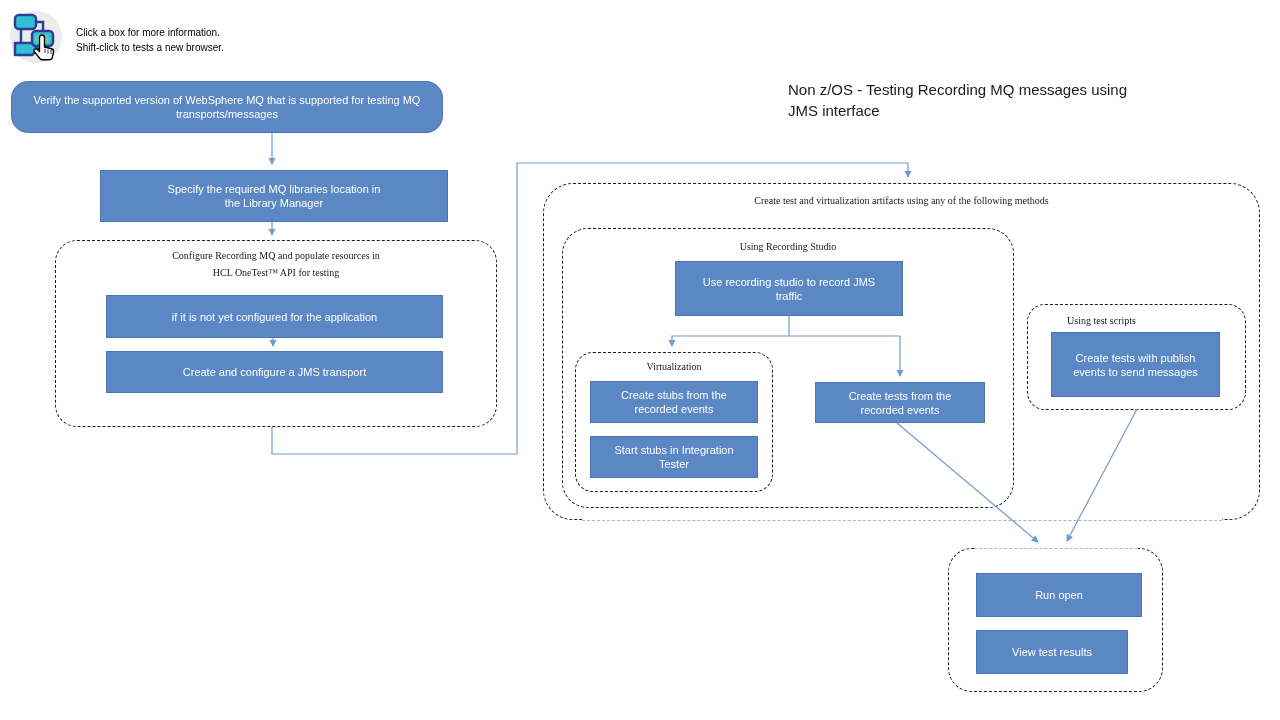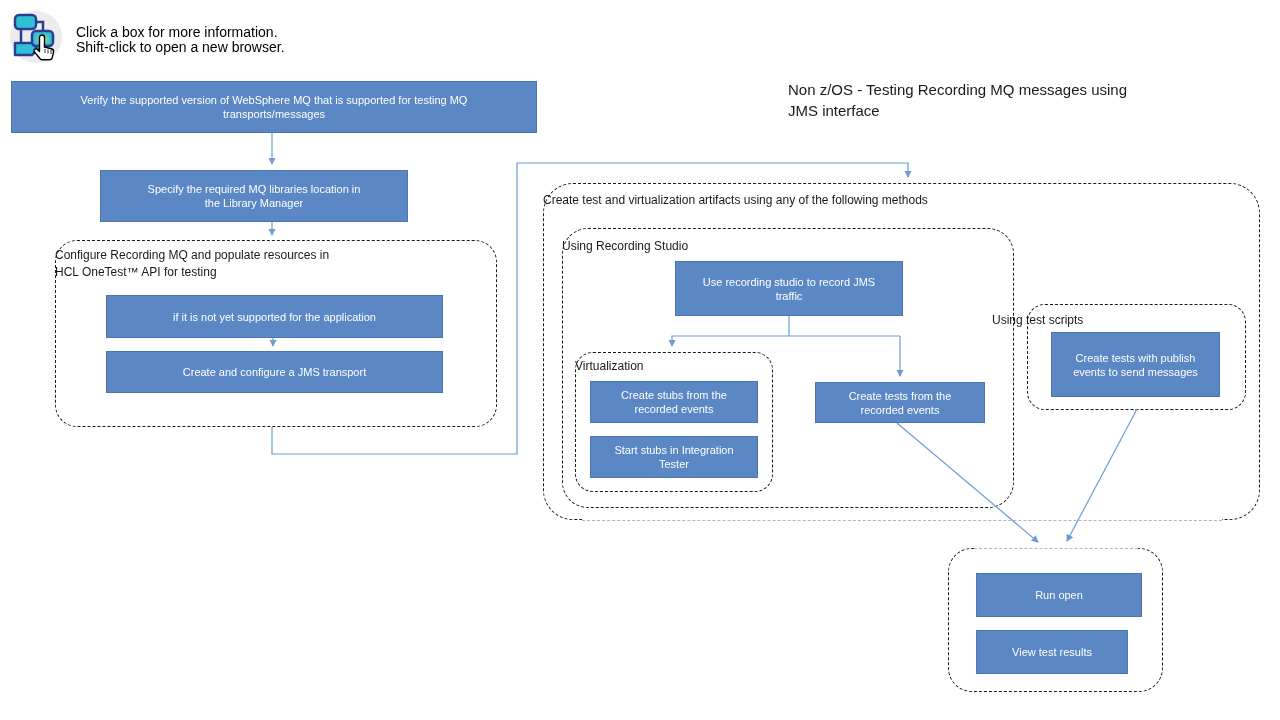--- a/index.html
+++ b/index.html
@@ -3,23 +3,23 @@
 <meta charset="utf-8">
 <style>
   html,body{margin:0;padding:0;}
   body{width:1280px;height:720px;background:#ffffff;position:relative;overflow:hidden;
        font-family:"Liberation Sans", sans-serif;}
   .abs{position:absolute;}
   .box{position:absolute;background:#5b87c5;border:1px solid #4a76b3;color:#ffffff;
        font-size:11px;line-height:14px;display:flex;align-items:center;justify-content:center;
        text-align:center;white-space:pre-line;box-sizing:border-box;cursor:pointer;z-index:3;}
   .group{position:absolute;border:1px dashed #1a1a1a;box-sizing:border-box;background:transparent;z-index:1;}
-  .glabel{position:absolute;color:#1a1a1a;font-size:12px;line-height:17px;text-align:left;
-          white-space:pre-line;z-index:2;}
-  .legend-text{position:absolute;left:76px;top:25px;font-size:14px;line-height:15px;color:#000;}
+  .glabel{position:absolute;color:#1a1a1a;font-size:10px;line-height:17px;text-align:center;
+          white-space:pre-line;z-index:2;font-family:Liberation Serif, serif;}
+  .legend-text{position:absolute;left:76px;top:25px;font-size:10px;line-height:15px;color:#000;}
   .page-title{position:absolute;left:788px;top:79px;width:445px;font-size:15px;line-height:21px;
               color:#1a1a1a;white-space:pre-line;}
   .whiteout{position:absolute;background:#ffffff;z-index:2;}
   .graydash{position:absolute;border-top:1px dashed #b5b5b5;height:0;z-index:2;}
   #lines{position:absolute;left:0;top:0;z-index:4;pointer-events:none;}
 </style>
 </head>
 <body>
 
 <svg class="abs" style="left:6px;top:6px;z-index:3;" width="60" height="60" viewBox="0 0 60 60">
@@ -36,37 +36,37 @@
   <path d="M9,37 h17 l6,6 -6,6 H9 z" fill="#2fc0d6" stroke="#2c3e94" stroke-width="2.5" stroke-linejoin="round"></path>
   <rect x="26" y="25" width="21" height="15" rx="4" fill="url(#gglow)" stroke="#2c3e94" stroke-width="2.5"></rect>
   <g>
     <path d="M36,29 c1.4,0 2.5,1.1 2.5,2.5 V41 l6.8,1.8 c1.6,0.4 2.6,2 2.2,3.6 l-1.2,5 c-0.3,1.4 -1.6,2.4 -3,2.4 H36.5 c-0.9,0 -1.8,-0.4 -2.4,-1.1 L28.5,46 c-0.7,-0.8 -0.7,-2 0.1,-2.7 0.7,-0.7 1.9,-0.7 2.6,0 L33.5,45.5 V31.5 C33.5,30.1 34.6,29 36,29 z" fill="#ffffff" stroke="#000000" stroke-width="1.4" stroke-linejoin="round"></path>
     <path d="M39,43 v4 M42,43.5 v4 M45,44 v4" stroke="#000000" stroke-width="0.8" fill="none"></path>
   </g>
 </svg>
 
 <div class="legend-text">
   <div>Click a box for more information.</div>
-  <div>Shift-click to open a new browser.</div>
+  <div>Shift-click to tests a new browser.</div>
 </div>
 
 <div class="page-title">Non z/OS - Testing Recording MQ messages using
 JMS interface</div>
 
-<div class="box" style="left:11px;top:81px;width:526px;height:52px;">Verify the supported version of WebSphere MQ that is supported for testing MQ
+<div class="box" style="left:11px;top:81px;width:432px;height:52px;border-radius:17px;">Verify the supported version of WebSphere MQ that is supported for testing MQ
 transports/messages</div>
 
-<div class="box" style="left:100px;top:170px;width:308px;height:52px;">Specify the required MQ libraries location in
+<div class="box" style="left:100px;top:170px;width:348px;height:52px;">Specify the required MQ libraries location in
 the Library Manager</div>
 
 <div class="group" style="left:55px;top:240px;width:442px;height:187px;border-radius:22px;"></div>
 <div class="glabel" style="left:55px;top:247px;width:442px;">Configure Recording MQ and populate resources in
 HCL OneTest™ API for testing</div>
 
-<div class="box" style="left:106px;top:295px;width:337px;height:43px;">if it is not yet supported for the application</div>
+<div class="box" style="left:106px;top:295px;width:337px;height:43px;">if it is not yet configured for the application</div>
 
 <div class="box" style="left:106px;top:351px;width:337px;height:42px;">Create and configure a JMS transport</div>
 
 <div class="group" style="left:543px;top:183px;width:717px;height:337px;border-radius:30px;"></div>
 <div class="whiteout" style="left:582px;top:519px;width:640px;height:3px;"></div>
 <div class="graydash" style="left:582px;top:520px;width:640px;"></div>
 <div class="glabel" style="left:543px;top:192px;width:717px;">Create test and virtualization artifacts using any of the following methods</div>
 
 <div class="group" style="left:562px;top:228px;width:452px;height:280px;border-radius:26px;"></div>
 <div class="glabel" style="left:562px;top:238px;width:452px;">Using Recording Studio</div>

